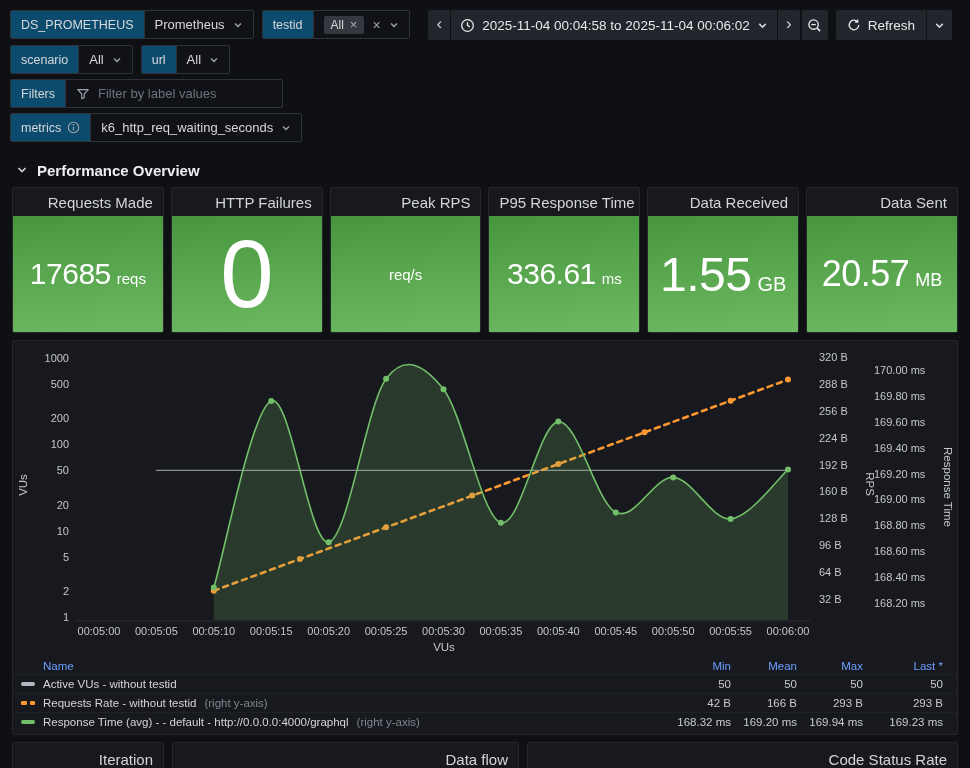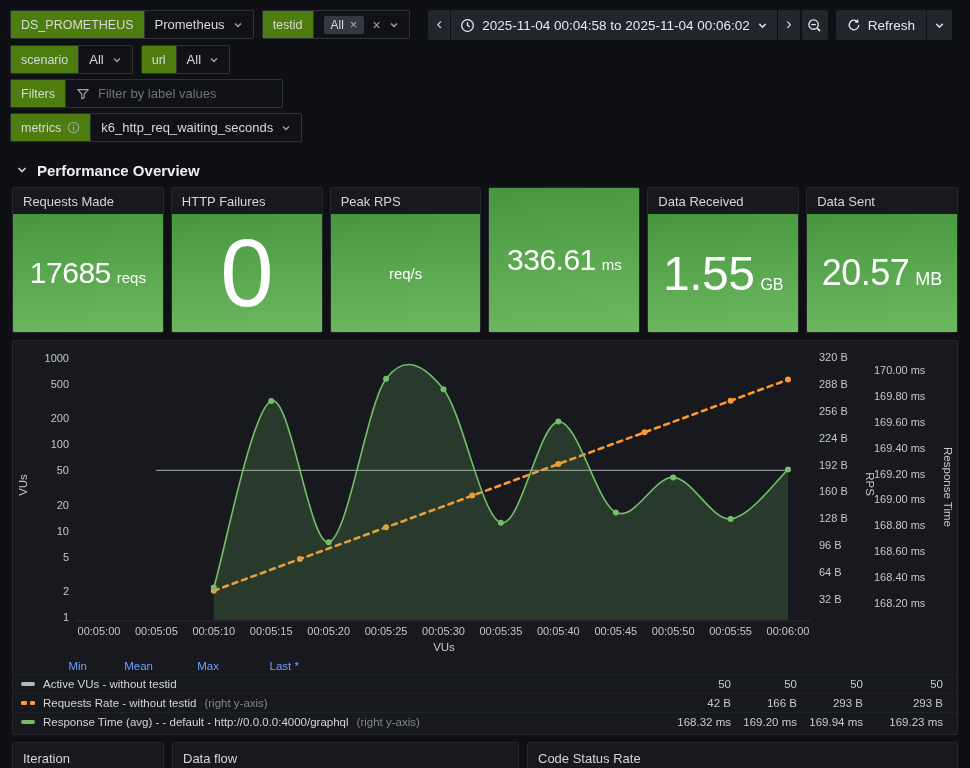--- a/index.html
+++ b/index.html
@@ -5,21 +5,21 @@
   * { margin:0; padding:0; box-sizing:border-box; }
   html,body { width:970px; height:768px; overflow:hidden; background:#0f1014;
     font-family:"Liberation Sans", sans-serif; color:#d8d9da; }
 
   
   .controls { padding:10px 18px 0 10px; }
   .ctrl-row { display:flex; align-items:flex-start; margin-bottom:5px; }
   .ctrl-row.row1 { justify-content:space-between; }
   .left-cluster { display:flex; gap:8px; }
   .var-control { display:flex; align-items:stretch; height:29px; border:1px solid #2e3238; border-radius:2px; background:#111217; }
-  .var-label { display:flex; align-items:center; gap:6px; padding:0 10px; background:#4d7c0f; border-right:1px solid #2e3238; font-size:12.5px; font-weight:500; color:#d8d9da; white-space:nowrap; }
+  .var-label { display:flex; align-items:center; gap:6px; padding:0 10px; background:#0c4a6e; border-right:1px solid #2e3238; font-size:12.5px; font-weight:500; color:#d8d9da; white-space:nowrap; }
   .var-value { display:flex; align-items:center; gap:8px; padding:0 10px; font-size:13px; color:#d8d9da; white-space:nowrap; cursor:pointer; }
   .chip { display:flex; align-items:center; gap:6px; background:#34383f; border-radius:2px; padding:2px 7px; font-size:12px; }
   .chip .x { color:#aeb1b7; font-size:13px; line-height:1; }
   .dim-x { color:#9fa3aa; font-size:14px; line-height:1; }
   .filters-input { display:flex; align-items:center; gap:8px; padding:0 10px; width:216px; }
   .filters-input input { background:transparent; border:none; outline:none; color:#d8d9da; font-size:13px; width:100%; font-family:Liberation Sans, sans-serif; }
   .filters-input input::placeholder { color:#6e727a; }
 
   
   .time-cluster { display:flex; align-items:center; height:30px; }
@@ -33,27 +33,27 @@
   .tp-refresh-caret { width:26px; border-left:1px solid #121418; border-radius:0 2px 2px 0; }
   .icon { display:inline-flex; align-items:center; justify-content:center; }
 
   
   .section-header { display:flex; align-items:center; gap:9px; padding:13px 12px 0 16px; height:33px; cursor:pointer; }
   .section-header .title { font-size:15px; font-weight:700; color:#eceef0; }
 
   
   .stats-grid { display:grid; grid-template-columns:repeat(6,1fr); gap:7px; margin:7px 12px 0 12px; height:146px; }
   .panel { background:#17191e; border:1px solid #24262c; border-radius:2px; overflow:hidden; display:flex; flex-direction:column; }
-  .panel-title { padding:6px 10px 5px 10px; font-size:13px; color:#d3d5d8; white-space:nowrap; overflow:hidden; cursor:pointer; flex:0 0 auto; }
+  .panel-title { padding:6px 10px 5px 10px; font-size:15px; color:#d3d5d8; white-space:nowrap; overflow:hidden; cursor:pointer; flex:0 0 auto;text-align:right; }
   .stat-body { flex:1; background:linear-gradient(175deg,#47963e 0%,#6db962 100%); display:flex; align-items:center; justify-content:center; }
   .stat-value { display:flex; align-items:baseline; gap:6px; color:#fff; }
   .stat-value .num { font-weight:500; letter-spacing:-0.5px; }
   .stat-value .unit { font-weight:500; }
   .val-md .num { font-size:30px; } .val-md .unit { font-size:15px; }
-  .val-lg .num { font-size:48px;text-align:right; } .val-lg .unit { font-size:16px; }
+  .val-lg .num { font-size:48px;text-align:right; } .val-lg .unit { font-size:20px; }
   .val-lg2 .num { font-size:36px; } .val-lg2 .unit { font-size:18px; }
   .val-xl .num { font-size:96px; font-weight:400; }
 
   
   .chart-panel { position:relative; margin:7px 12px 0 12px; height:395px; background:#17191e; border:1px solid #24262c; border-radius:2px; }
   #chart-svg { position:absolute; left:0; top:2px; }
   .legend { position:absolute; left:0; right:0; top:316px; font-size:11.5px; }
   .legend-row { display:flex; align-items:center; height:19px; padding:0 14px 0 8px; border-top:1px solid #1e2126; }
   .legend-row.head { border-top:none; height:17px; color:#6e9fff; }
   .lg-name { flex:1; display:flex; align-items:center; gap:8px; min-width:0; white-space:nowrap; overflow:hidden; cursor:pointer; }
@@ -241,20 +241,21 @@
   </div>
   <div class="panel">
     <div class="panel-title">Peak RPS</div>
     <div class="stat-body">
       <div class="stat-value val-md">
           <span class="unit">req/s</span>
         </div>
     </div>
   </div>
   <div class="panel">
+    <div class="panel-title">P95 Response Time</div>
     <div class="stat-body">
       <div class="stat-value val-md">
           <span class="num">336.61</span>
           <span class="unit">ms</span>
         </div>
     </div>
   </div>
   <div class="panel">
     <div class="panel-title">Data Received</div>
     <div class="stat-body">
@@ -345,20 +346,23 @@
       <circle cx="487.9" cy="179.8" r="3" fill="#73bf69"></circle>
       <circle cx="545.3" cy="78.6" r="3" fill="#73bf69"></circle>
       <circle cx="602.8" cy="169.4" r="3" fill="#73bf69"></circle>
       <circle cx="660.2" cy="134.4" r="3" fill="#73bf69"></circle>
       <circle cx="717.6" cy="175.9" r="3" fill="#73bf69"></circle>
       <circle cx="775.0" cy="126.6" r="3" fill="#73bf69"></circle>
     </svg>
 
   <div class="legend">
     <div class="legend-row head">
+      <div class="lg-name">
+          <span>Name</span>
+        </div>
       <div class="lg-col">Min</div>
       <div class="lg-col">Mean</div>
       <div class="lg-col">Max</div>
       <div class="lg-col last">Last *</div>
     </div>
     <div class="legend-row">
       <div class="lg-name">
         <span class="swatch" style="background:#b4b7bd;"></span>
         <span class="series-label">Active VUs - without testid</span>
       </div>

